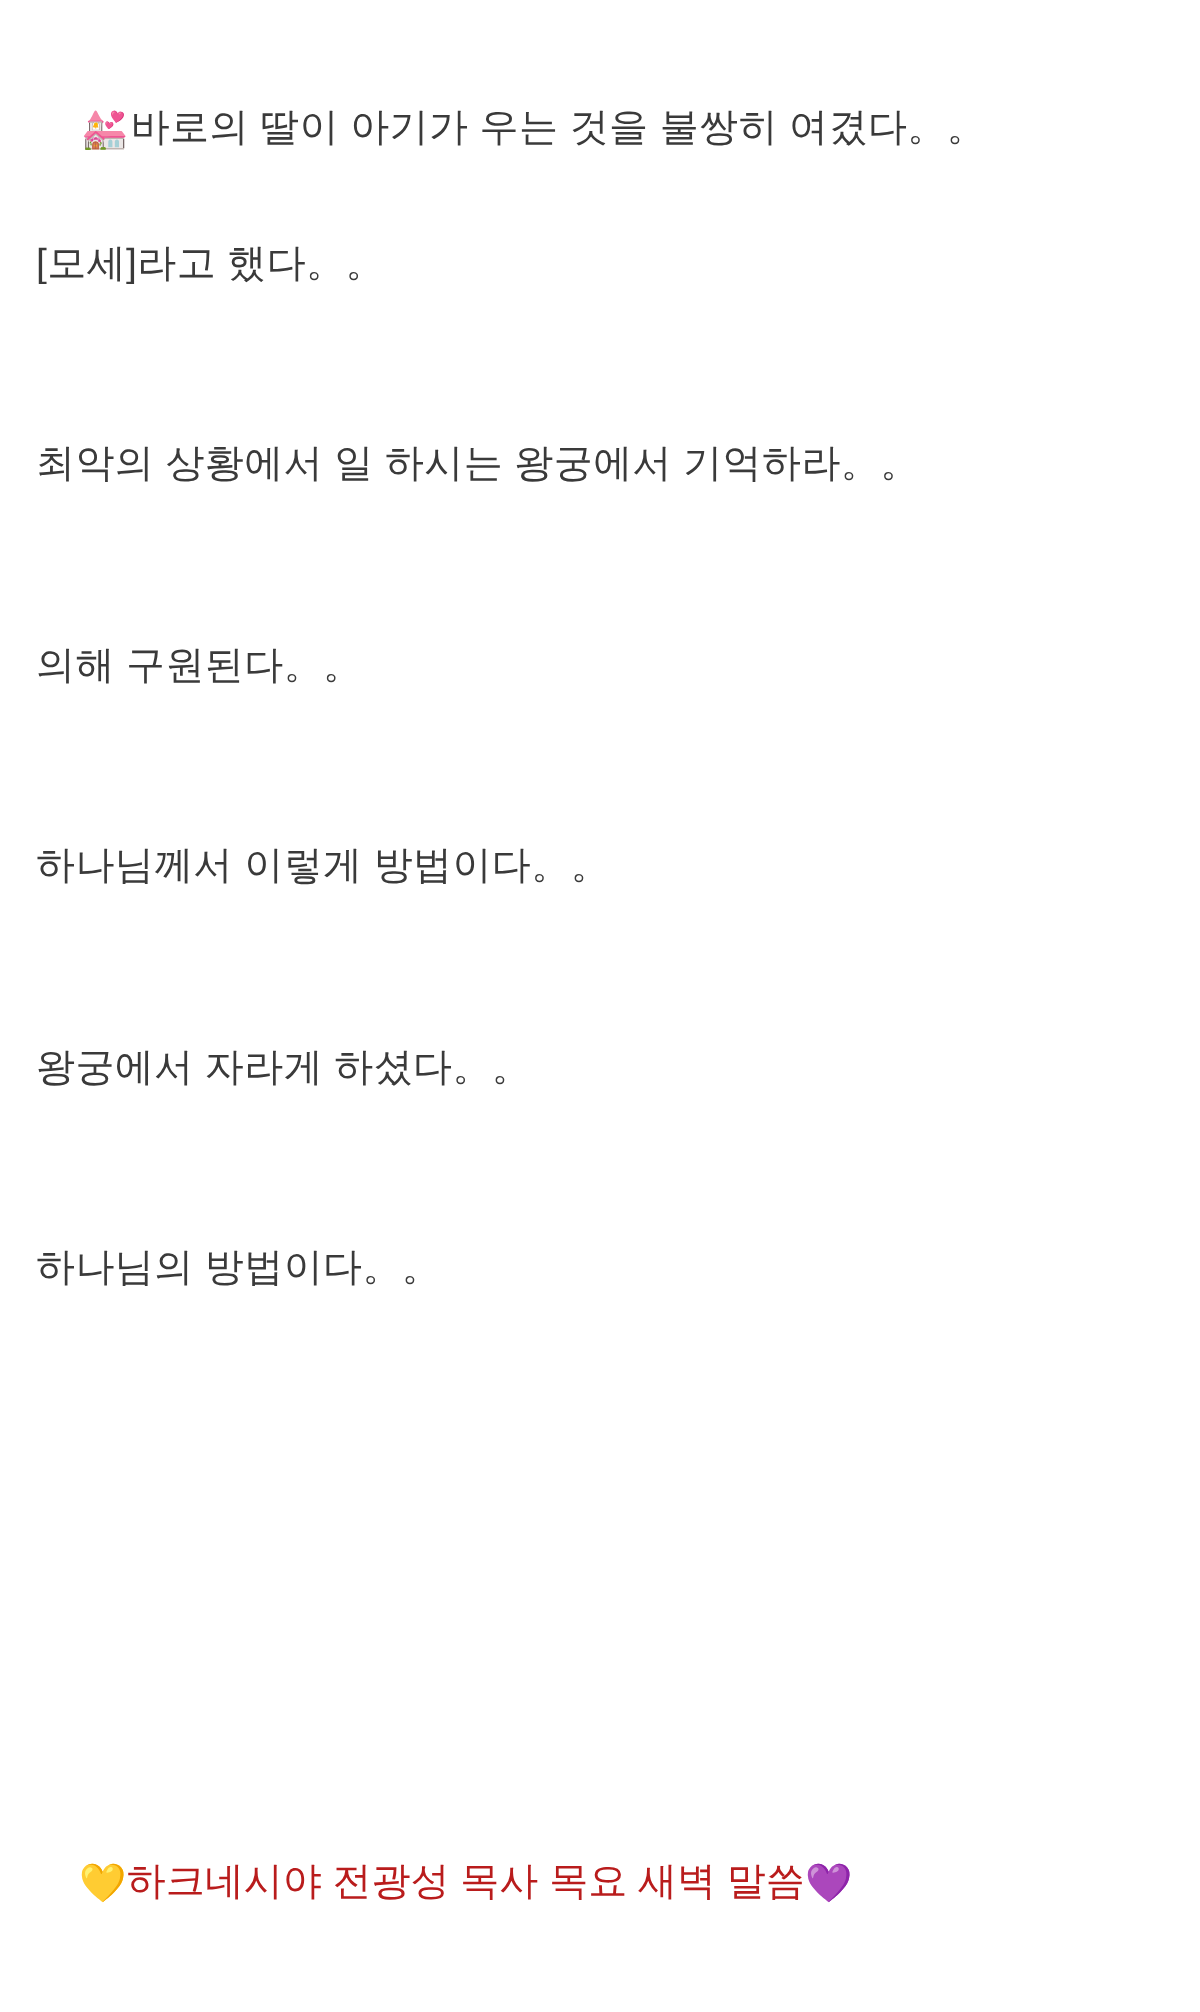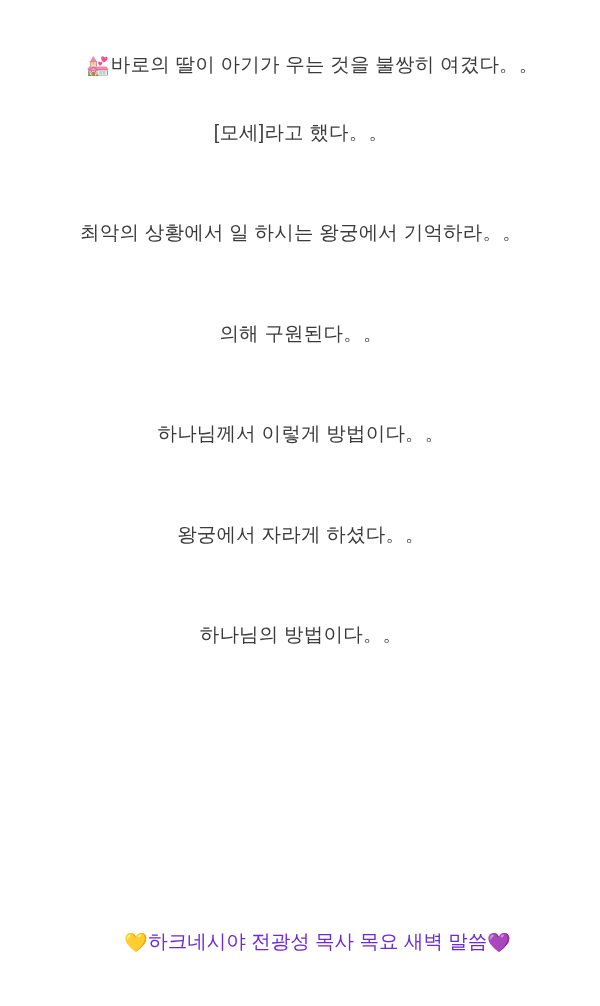--- a/index.html
+++ b/index.html
@@ -14,21 +14,20 @@
     color: #2b2b2b;
     overflow: hidden;
   }
   .page {
     width: 600px;
     height: 1006px;
     box-sizing: border-box;
     padding: 14px 16px 10px 18px;
     position: relative;
     background: #ffffff;
-    text-align: center;
   }
   .body-text {
     font-size: 19.5px;
     line-height: 33.5px;
     letter-spacing: 0.2px;
     color: #3a3a3a;
     white-space: pre-wrap;
     word-break: keep-all;
   }
   .line {
@@ -36,26 +35,26 @@
     white-space: pre-wrap;
   }
   .emoji-lead {
     display: inline-block;
     margin-right: 1px;
     font-size: 19px;
     vertical-align: -1px;
   }
   .footer {
     position: absolute;
-    left: 30px;
+    left: 18px;
     right: 16px;
     bottom: 18px;
     font-size: 19.5px;
     line-height: 30px;
-    color: #6d28d9;
+    color: #b91c1c;
     white-space: pre-wrap;
   }
   .footer .heart-left,
   .footer .heart-right {
     font-size: 19px;
     vertical-align: -1px;
   }
 </style>
 </head>
 <body>

